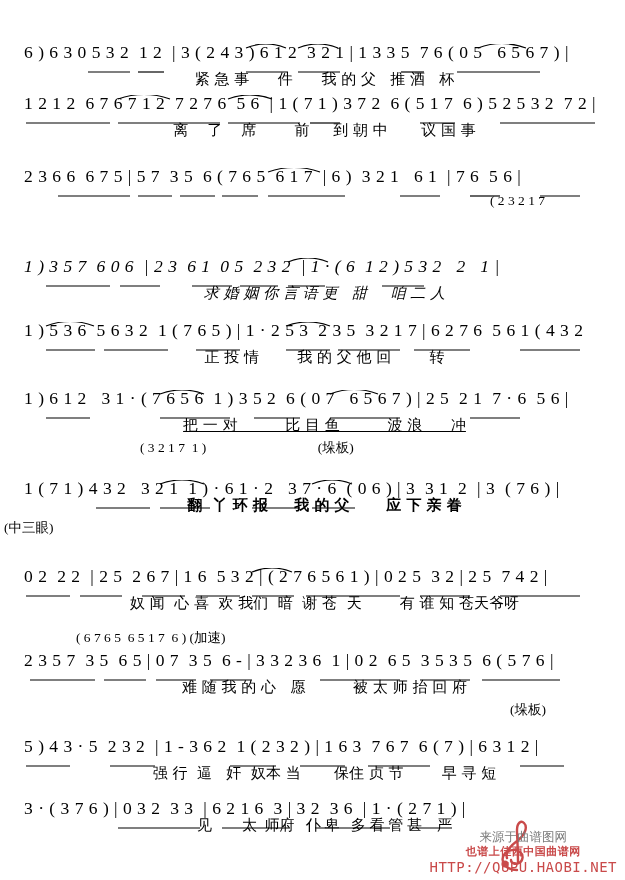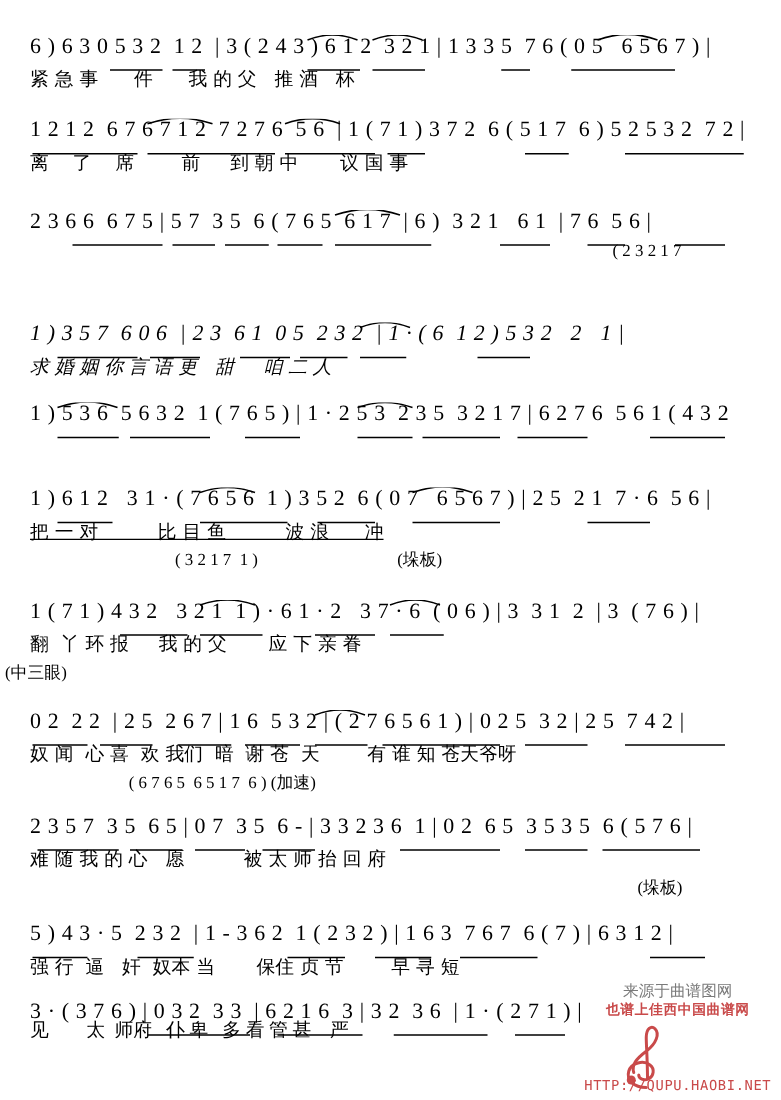--- a/index.html
+++ b/index.html
@@ -25,20 +25,21 @@
     line-height:1.0;
     padding-left:24px;
   }
   .lyrics{
     font-family:"DejaVu Sans", sans-serif;
     font-size:15px;
     white-space:pre;
     color:#000;
     line-height:1.0;
     padding-left:24px;
+    text-align:center;
   }
   .annot{
     font-family:Liberation Serif, serif;
     font-size:13.5px;
     white-space:pre;
     color:#000;
     line-height:1.0;
     padding-left:24px;
   }
   .sys{
@@ -61,39 +62,38 @@
   }
   .wm-line2{
     font-family:"DejaVu Sans", sans-serif;
     font-size:11px;
     color:#c94a4a;
     letter-spacing:0.5px;
     font-weight:bold;
   }
   .wm-line3{
     font-family:"DejaVu Sans Mono", monospace;
-    font-size:11px;
+    font-size:14px;
     color:#c94a4a;
     letter-spacing:0.5px;
-    margin-top:48px;
   }
   .clef{
     position:absolute;
     right:86px;
     bottom:6px;
     width:46px;height:56px;
   }
   .clef svg{display:block;}
 </style>
 </head>
 <body>
 
 <div class="sheet">
 
-  <div class="sys" style="top:28px;">
+  <div class="sys" style="top:44px;">
     <svg width="625" height="40" style="position:absolute;left:0;top:0;">
 
       <line x1="88" y1="28" x2="130" y2="28" stroke="#000" stroke-width="1.2"></line>
       <line x1="138" y1="28" x2="164" y2="28" stroke="#000" stroke-width="1.2"></line>
       <line x1="246" y1="28" x2="288" y2="28" stroke="#000" stroke-width="1.2"></line>
       <line x1="298" y1="28" x2="340" y2="28" stroke="#000" stroke-width="1.2"></line>
       <line x1="401" y1="28" x2="424" y2="28" stroke="#000" stroke-width="1.2"></line>
       <line x1="457" y1="28" x2="540" y2="28" stroke="#000" stroke-width="1.2"></line>
 
       <path d="M246 4 q20 -8 40 0" stroke="#000" fill="none" stroke-width="1.2"></path>
@@ -155,20 +155,21 @@
       <line x1="104" y1="28" x2="168" y2="28" stroke="#000" stroke-width="1.2"></line>
       <line x1="196" y1="28" x2="240" y2="28" stroke="#000" stroke-width="1.2"></line>
       <line x1="286" y1="28" x2="330" y2="28" stroke="#000" stroke-width="1.2"></line>
       <line x1="338" y1="28" x2="400" y2="28" stroke="#000" stroke-width="1.2"></line>
       <line x1="414" y1="28" x2="470" y2="28" stroke="#000" stroke-width="1.2"></line>
       <line x1="520" y1="28" x2="580" y2="28" stroke="#000" stroke-width="1.2"></line>
       <path d="M46 4 q24 -9 48 0" stroke="#000" fill="none" stroke-width="1.2"></path>
       <path d="M286 4 q22 -8 44 0" stroke="#000" fill="none" stroke-width="1.2"></path>
     </svg>
     <div class="notes">1 ) 5 3 6  5 6 3 2  1 ( 7 6 5 ) | 1 · 2 5 3  2 3 5  3 2 1 7 | 6 2 7 6  5 6 1 ( 4 3 2</div>
+    <div class="lyrics" style="margin-top:10px;">正 投 情        我 的 父 他 回        转</div>
   </div>
 
   <div class="sys" style="top:390px;">
     <svg width="625" height="40" style="position:absolute;left:0;top:0;">
       <line x1="46" y1="28" x2="90" y2="28" stroke="#000" stroke-width="1.2"></line>
       <line x1="160" y1="28" x2="230" y2="28" stroke="#000" stroke-width="1.2"></line>
       <line x1="254" y1="28" x2="300" y2="28" stroke="#000" stroke-width="1.2"></line>
       <line x1="330" y1="28" x2="400" y2="28" stroke="#000" stroke-width="1.2"></line>
       <line x1="470" y1="28" x2="520" y2="28" stroke="#000" stroke-width="1.2"></line>
       <path d="M160 4 q22 -8 44 0" stroke="#000" fill="none" stroke-width="1.2"></path>
@@ -182,39 +183,39 @@
   <div class="sys" style="top:480px;">
     <svg width="625" height="40" style="position:absolute;left:0;top:0;">
       <line x1="96" y1="28" x2="150" y2="28" stroke="#000" stroke-width="1.2"></line>
       <line x1="160" y1="28" x2="210" y2="28" stroke="#000" stroke-width="1.2"></line>
       <line x1="252" y1="28" x2="300" y2="28" stroke="#000" stroke-width="1.2"></line>
       <line x1="312" y1="28" x2="355" y2="28" stroke="#000" stroke-width="1.2"></line>
       <path d="M160 4 q22 -8 44 0" stroke="#000" fill="none" stroke-width="1.2"></path>
       <path d="M312 4 q20 -8 40 0" stroke="#000" fill="none" stroke-width="1.2"></path>
     </svg>
     <div class="notes">1 ( 7 1 ) 4 3 2   3 2 1  1 ) · 6 1 · 2   3 7 · 6  ( 0 6 ) | 3  3 1  2  | 3  ( 7 6 ) |</div>
-    <div class="lyrics" style="margin-top:10px;">翻  丫 环 报     我 的 父       应 下 亲 眷</div>
+    <div class="lyrics" style="font-weight:bold;">翻  丫 环 报     我 的 父       应 下 亲 眷</div>
     <div class="annot" style="margin-top:8px;padding-left:4px;">(中三眼)</div>
   </div>
 
   <div class="sys" style="top:568px;">
     <svg width="625" height="40" style="position:absolute;left:0;top:0;">
       <line x1="26" y1="28" x2="70" y2="28" stroke="#000" stroke-width="1.2"></line>
       <line x1="80" y1="28" x2="122" y2="28" stroke="#000" stroke-width="1.2"></line>
       <line x1="142" y1="28" x2="185" y2="28" stroke="#000" stroke-width="1.2"></line>
       <line x1="196" y1="28" x2="240" y2="28" stroke="#000" stroke-width="1.2"></line>
       <line x1="252" y1="28" x2="294" y2="28" stroke="#000" stroke-width="1.2"></line>
       <line x1="306" y1="28" x2="400" y2="28" stroke="#000" stroke-width="1.2"></line>
       <line x1="420" y1="28" x2="470" y2="28" stroke="#000" stroke-width="1.2"></line>
       <line x1="500" y1="28" x2="580" y2="28" stroke="#000" stroke-width="1.2"></line>
       <path d="M252 4 q20 -8 40 0" stroke="#000" fill="none" stroke-width="1.2"></path>
     </svg>
     <div class="notes">0 2  2 2  | 2 5  2 6 7 | 1 6  5 3 2 | ( 2 7 6 5 6 1 ) | 0 2 5  3 2 | 2 5  7 4 2 |</div>
     <div class="lyrics" style="margin-top:10px;">奴 闻  心 喜  欢 我们  暗  谢 苍  天        有 谁 知 苍天爷呀</div>
-    <div class="annot" style="margin-top:8px;padding-left:103px;">( 6 7 6 5  6 5 1 7  6 ) (加速)</div>
+    <div class="annot" style="margin-top:20px;padding-left:76px;">( 6 7 6 5  6 5 1 7  6 ) (加速)</div>
   </div>
 
   <div class="sys" style="top:652px;">
     <svg width="625" height="40" style="position:absolute;left:0;top:0;">
       <line x1="30" y1="28" x2="95" y2="28" stroke="#000" stroke-width="1.2"></line>
       <line x1="104" y1="28" x2="146" y2="28" stroke="#000" stroke-width="1.2"></line>
       <line x1="156" y1="28" x2="196" y2="28" stroke="#000" stroke-width="1.2"></line>
       <line x1="210" y1="28" x2="252" y2="28" stroke="#000" stroke-width="1.2"></line>
       <line x1="320" y1="28" x2="400" y2="28" stroke="#000" stroke-width="1.2"></line>
       <line x1="420" y1="28" x2="470" y2="28" stroke="#000" stroke-width="1.2"></line>

